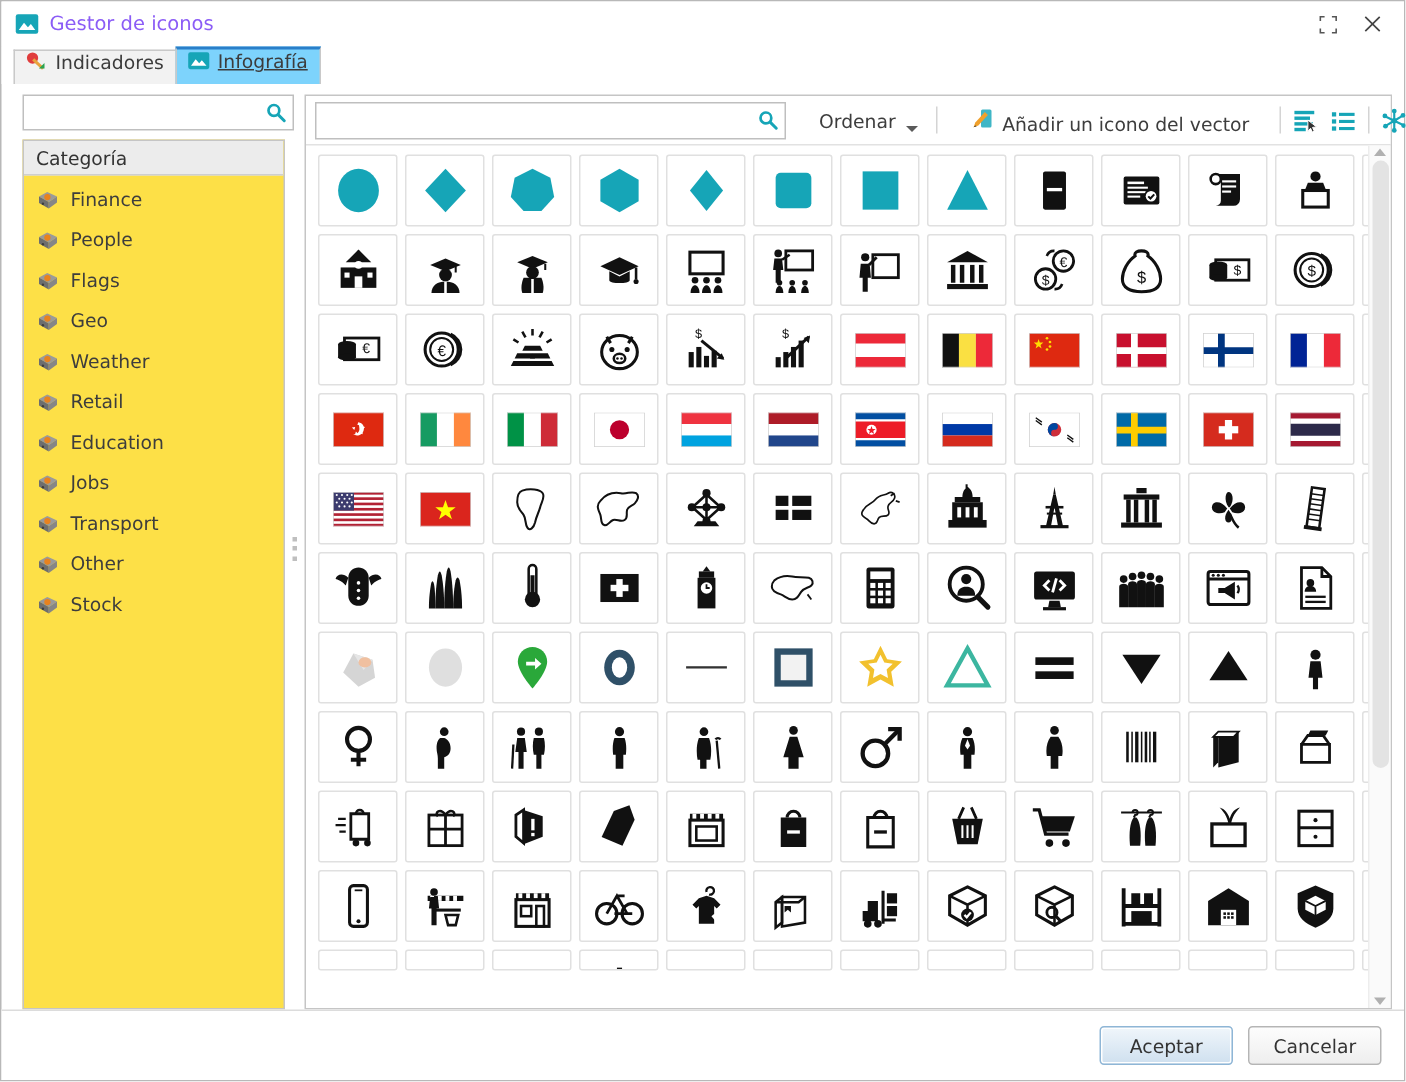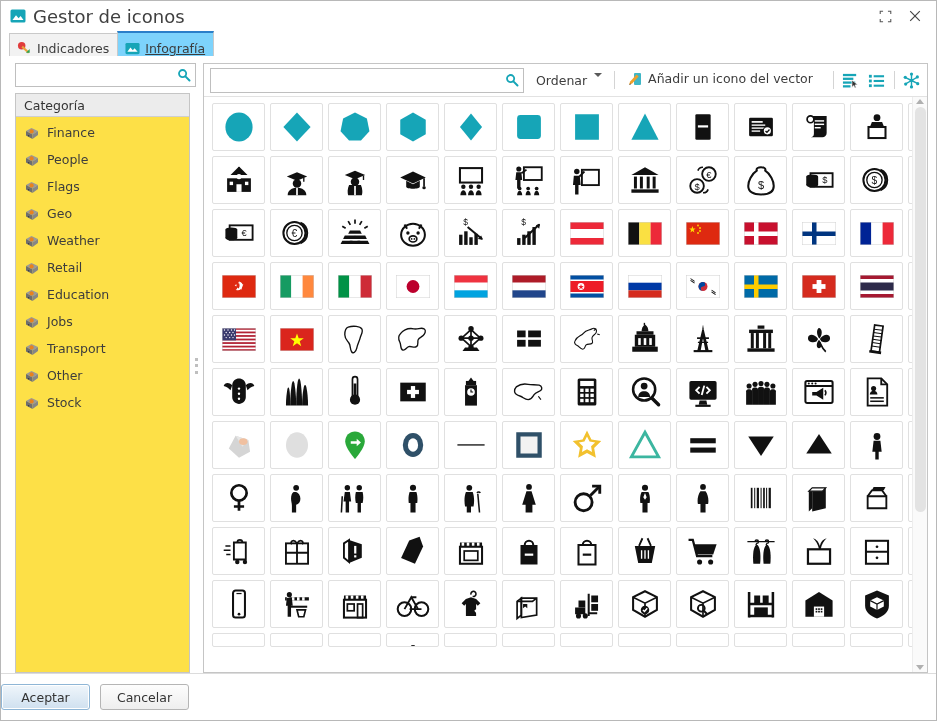--- a/index.html
+++ b/index.html
@@ -25,42 +25,42 @@
   .titlebar {
     height: 30px;
     display: flex;
     align-items: center;
     padding: 0 6px 0 9px;
     background: #ffffff;
     flex: none;
   }
   .titlebar .tb-icon { width: 16px; height: 16px; flex: none; margin-right: 7px; }
   .titlebar .tb-title {
-    font-size: 18px;
-    color: #404040;
+    font-size: 13px;
+    color: #8b5cf6;
     flex: 1;
   }
   .tb-btn {
     width: 30px; height: 26px;
     display: flex; align-items: center; justify-content: center;
     cursor: default;
   }
   
   .tabstrip {
     height: 25px;
     display: flex;
     align-items: flex-end;
     padding-left: 8px;
     flex: none;
     background: #ffffff;
   }
   .tab {
     height: 23px;
     display: flex;
-    align-items: flex-end;
+    align-items: flex-start;
     gap: 5px;
     padding: 0 8px 0 7px;
     border: 1px solid #c9c9c9;
     border-bottom: none;
     background: #f2f2f2;
     font-size: 12.5px;
     color: #3c3c3c;
     box-sizing: border-box;
     position: relative;
     cursor: default;
@@ -208,27 +208,28 @@
     background: #ffffff;
   }
   .toolbar .search-box { flex: none; width: 314px; height: 25px; }
   .tb-sep {
     width: 1px; height: 18px;
     background: #d4d4d4;
     flex: none;
   }
   .tb-item {
     display: flex;
-    align-items: flex-start;
+    align-items: flex-end;
     gap: 5px;
     font-size: 12.5px;
     color: #3d3d3d;
     padding: 3px 4px;
     cursor: default;
     white-space: nowrap;
+    margin-left: 10px;
   }
   .caret {
     width: 0; height: 0;
     border-left: 4px solid transparent;
     border-right: 4px solid transparent;
     border-top: 4px solid #5a5a5a;
     margin-left: 2px;
   }
   .tb-spacer { flex: 1; }
   .view-btn {
@@ -297,21 +298,21 @@
     background: #e3e3e3;
     border-radius: 6px;
   }
   
   .footer {
     height: 46px;
     flex: none;
     border-top: 1px solid #dcdcdc;
     display: flex;
     align-items: center;
-    justify-content: flex-start;
+    justify-content: flex-end;
     gap: 10px;
     padding-right: 15px;
     background: #ffffff;
   }
   .btn {
     min-width: 89px;
     height: 26px;
     border: 1px solid #b5b5b5;
     border-radius: 3px;
     background: linear-gradient(#fdfdfd, #eeeeee);

